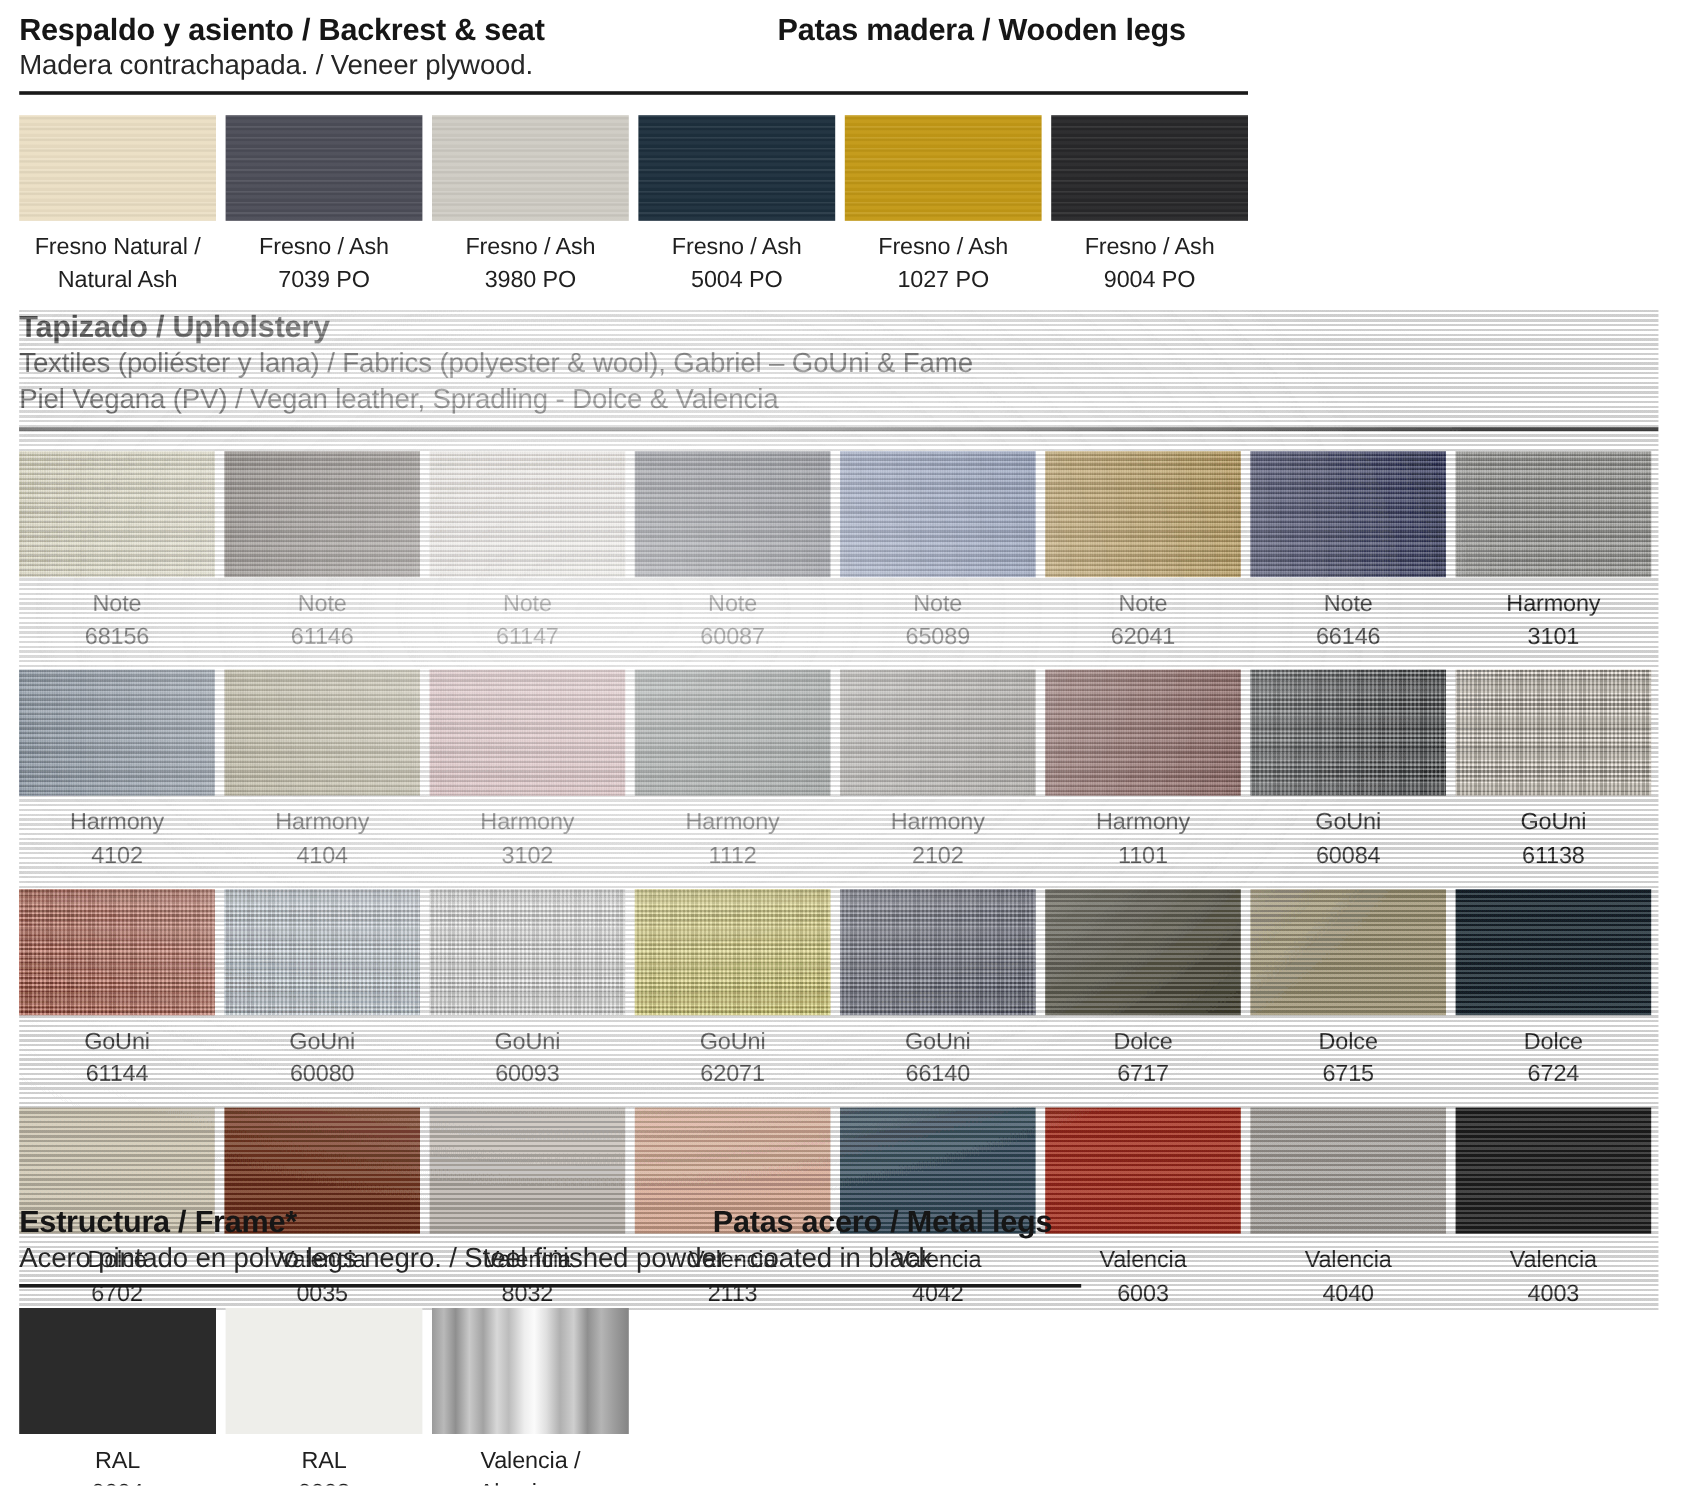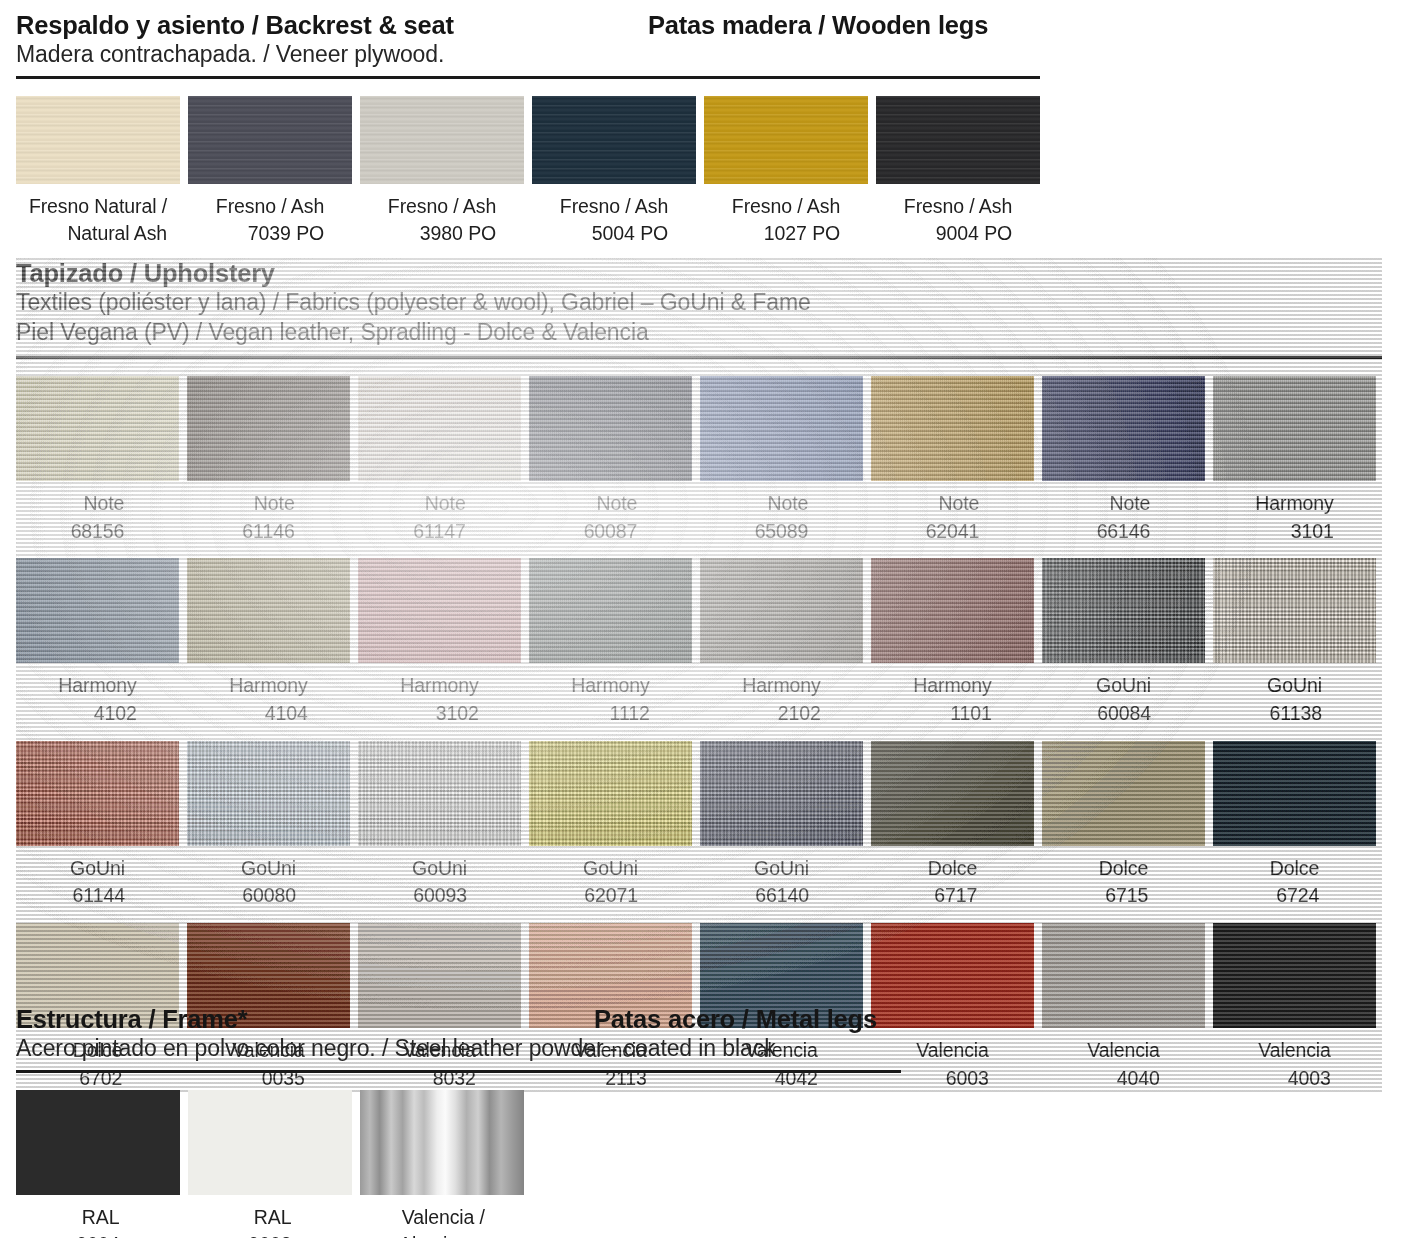--- a/index.html
+++ b/index.html
@@ -47,21 +47,21 @@
   .hdr-col-right { flex: 0 0 auto; }
 
   
   .swatch-grid { display: flex; }
   .swatch-cell { display: flex; flex-direction: column; align-items: center; }
   .swatch-chip {
     width: 100%;
     border: 0;
   }
   .swatch-label {
-    text-align: right;
+    text-align: center;
     font-size: 19.5px;
     line-height: 1.42;
     color: #1f1f1f;
     letter-spacing: -0.1px;
     white-space: pre-line;
     margin-top: 9px;
   }
 
   
   .grain {
@@ -314,21 +314,21 @@
 
   <div style="position:absolute; left:16px; top:1004px; width:885px;">
     <div class="hdr-row">
       <div class="hdr-col-left" style="width:578px;">
         <div class="hdr-title">Estructura / Frame*</div>
       </div>
       <div class="hdr-col-right">
         <div class="hdr-title">Patas acero / Metal legs</div>
       </div>
     </div>
-    <div class="hdr-sub">Acero pintado en polvo color negro. / Steel leather powder - coated in black</div>
+    <div class="hdr-sub">Acero pintado en polvo legs negro. / Steel finished powder - coated in black</div>
     <div class="rule"></div>
 
     <div class="swatch-grid" id="frame-grid" style="margin-top:17px; gap:8px;">
         <div class="swatch-cell" style="width: 164px;">
           <div class="swatch-chip " style="height: 105px; background: rgb(43, 43, 43);"></div>
           <div class="swatch-label"><div>RAL</div><div>9004</div></div>
         </div>
         <div class="swatch-cell" style="width: 164px;">
           <div class="swatch-chip " style="height: 105px; background: rgb(238, 238, 234);"></div>
           <div class="swatch-label"><div>RAL</div><div>9003</div></div>

